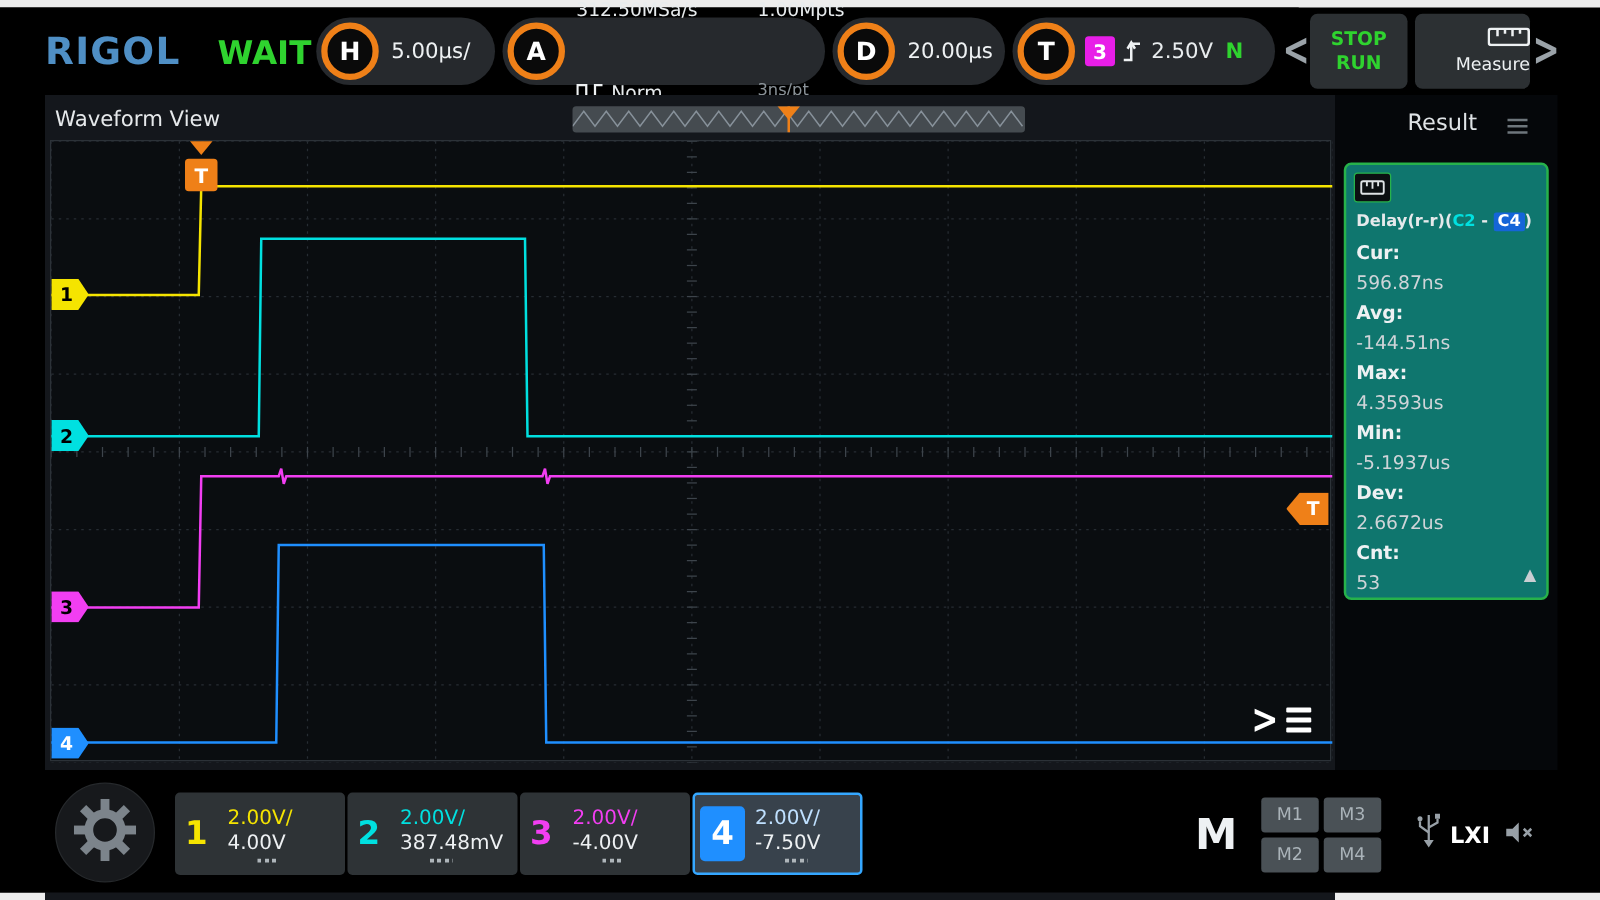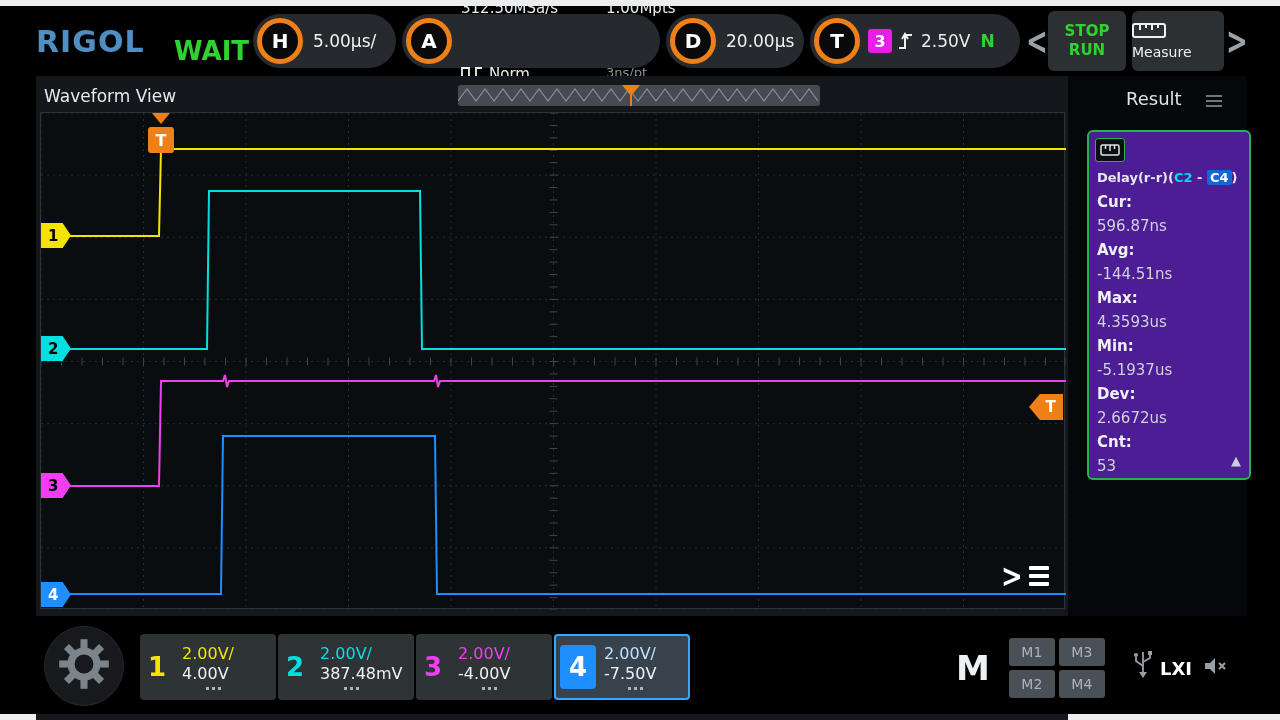--- a/index.html
+++ b/index.html
@@ -8,41 +8,41 @@
   .abs{position:absolute;}
   #stage{position:relative;width:1280px;height:720px;background:#000;}
 
   
   #strip-top{left:0;top:0;width:1280px;height:6px;background:#ededed;}
   #strip-bottom{left:0;top:714px;width:1280px;height:6px;background:#ededed;}
 
   
   #topbar{left:0;top:6px;width:1039px;height:70px;background:#000;}
   #logo{left:36px;top:18px;font-size:30px;font-weight:bold;color:#4f8fc5;letter-spacing:1px;}
-  #wait{left:174px;top:30px;font-size:26px;font-weight:bold;color:#2fd32f;text-align:right;}
+  #wait{left:174px;top:22px;font-size:26px;font-weight:bold;color:#2fd32f;text-align:right;}
   .pill{position:absolute;top:8px;height:54px;background:#26292d;border-radius:28px;display:flex;align-items:center;}
   .keycircle{width:46px;height:46px;border-radius:50%;border:5px solid #ef8018;background:#0a0a0a;display:flex;align-items:center;justify-content:center;font-size:20px;font-weight:bold;color:#fff;margin-left:4px;flex:none;}
   #pill-h{left:253px;width:143px;}
   #pill-d{left:666px;width:138px;}
   #pill-a{left:402px;width:258px;}
   #pill-t{left:810px;width:210px;}
   .pill-text{font-size:17px;margin-left:10px;color:#eef1f3;white-space:nowrap;}
   .a-content{display:grid;grid-template-columns:auto auto;column-gap:14px;row-gap:2px;margin-left:9px;margin-right:10px;gap:48px;}
   .a-sr,.a-mem{font-size:15px;white-space:nowrap;}
   .a-mode{display:flex;align-items:center;gap:6px;font-size:15px;}
   .a-res{font-size:13px;color:#8a9298;}
   .t-src{width:24px;height:24px;background:#e81ee8;color:#fff;font-weight:bold;font-size:16px;display:flex;align-items:center;justify-content:center;border-radius:3px;margin-left:8px;flex:none;}
   .t-slope{margin-left:6px;display:flex;align-items:center;}
   .t-level{font-size:17px;margin-left:8px;}
   .t-flag{color:#2fd32f;font-weight:bold;font-size:17px;margin-left:10px;}
   .chev{position:absolute;top:20px;font-size:26px;font-weight:bold;color:#9aa2a8;transform:scaleY(1.4);cursor:pointer;}
   #chev-l{left:1026px;}
   #chev-r{left:1226px;}
   #btn-stoprun{left:1048px;top:5px;width:78px;height:60px;background:#2c3033;border-radius:6px;display:flex;flex-direction:column;align-items:center;justify-content:center;color:#2fd32f;font-weight:bold;font-size:15px;line-height:19px;}
-  #btn-measure{left:1132px;top:5px;width:92px;height:60px;background:#2c3033;border-radius:6px;display:flex;flex-direction:column;align-items:flex-start;justify-content:center;gap:3px;font-size:14px;color:#eef1f3;}
+  #btn-measure{left:1132px;top:5px;width:92px;height:60px;background:#2c3033;border-radius:6px;display:flex;flex-direction:column;align-items:flex-end;justify-content:center;gap:3px;font-size:14px;color:#eef1f3;}
 
   
   #screen{left:36px;top:76px;width:1032px;height:688px;background:#14171c;}
   #wv-title{left:8px;top:10px;font-size:17px;color:#e6e9eb;}
   #overview{left:422px;top:9px;width:362px;height:21px;background:#454b50;border-radius:3px;overflow:hidden;}
   #ov-svg{position:absolute;left:0;top:0;}
   #ov-marker-line{left:172px;top:0;width:2px;height:21px;background:#ef8018;}
   #ov-marker-tri{left:164px;top:0;width:0;height:0;border-left:9px solid transparent;border-right:9px solid transparent;border-top:11px solid #ef8018;}
   #plot{left:4px;top:36px;width:1025px;height:497px;background:#0a0d10;border:1px solid #2c3238;}
   #wave-svg{position:absolute;left:0;top:0;}
@@ -57,21 +57,21 @@
   #plot-menu{left:960px;top:448px;display:flex;align-items:center;gap:6px;cursor:pointer;}
   .pm-chev{font-size:26px;font-weight:bold;color:#fff;transform:scaleY(1.25);}
   .pm-bars{display:flex;flex-direction:column;gap:4px;}
   .pm-bars div{width:20px;height:4px;background:#fff;border-radius:1px;}
 
   
   #result-panel{left:1068px;top:76px;width:178px;height:540px;background:#05070a;}
   #result-title{left:58px;top:12px;font-size:18px;color:#dfe3e6;}
   #result-burger{left:138px;top:19px;display:flex;flex-direction:column;gap:3px;cursor:pointer;}
   #result-burger div{width:16px;height:2px;background:#6e767c;}
-  #result-card{left:19px;top:54px;width:164px;height:350px;background:#4c1d95;border:2px solid #27b24b;border-radius:6px;cursor:pointer;}
+  #result-card{left:7px;top:54px;width:164px;height:350px;background:#0f766e;border:2px solid #27b24b;border-radius:6px;cursor:pointer;}
   #card-icon{position:absolute;left:6px;top:6px;width:30px;height:24px;border:1px solid #27b24b;border-radius:3px;background:#0c0f12;display:flex;align-items:center;justify-content:center;}
   #card-body{position:absolute;left:8px;top:34px;right:6px;font-size:15px;line-height:24px;}
   .mlabel{font-weight:bold;color:#e6e9eb;white-space:nowrap;font-size:13px;}
   .msrc1{color:#00e0e0;}
   .msrc2{color:#fff;background:#1565d8;padding:0 3px;border-radius:2px;}
   .mname{font-weight:bold;color:#eef1f3;}
   .mval{color:#cfd4d8;}
   #card-arrow{position:absolute;right:8px;bottom:10px;color:#c9ced2;font-size:13px;cursor:pointer;}
 
   

